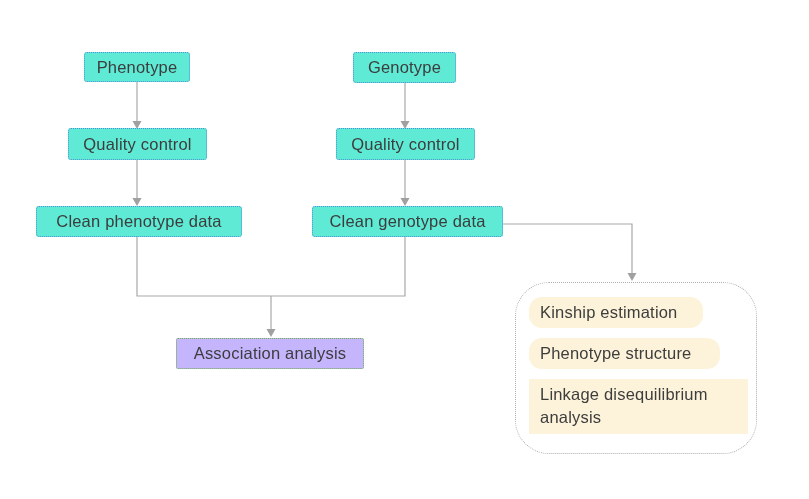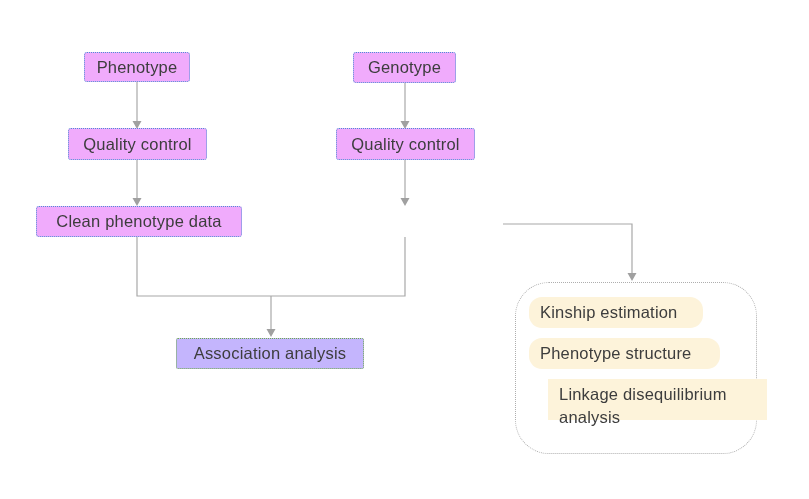--- a/index.html
+++ b/index.html
@@ -22,21 +22,21 @@
     box-sizing: border-box;
     display: flex;
     align-items: center;
     justify-content: center;
     font-size: 16.5px;
     letter-spacing: 0.2px;
     color: #3d3d3d;
     white-space: nowrap;
   }
   .node-blue {
-    background: #f0abfc;
+    background: #5eead4;
     border: 1px dotted #4e91d5;
     border-radius: 3px;
   }
   .node-green {
     background: #c4b5fd;
     border: 1.5px dotted #6fae4e;
     border-radius: 2px;
   }
   .node-yellow {
     background: #fdf3da;
@@ -66,21 +66,21 @@
   #node-phenotype      { left: 84px;  top: 52px;  width: 106px; height: 30px; }
   #node-genotype       { left: 353px; top: 52px;  width: 103px; height: 31px; }
   #node-qc-left        { left: 68px;  top: 128px; width: 139px; height: 32px; }
   #node-qc-right       { left: 336px; top: 128px; width: 139px; height: 32px; }
   #node-clean-pheno    { left: 36px;  top: 206px; width: 206px; height: 31px; }
   #node-clean-geno     { left: 312px; top: 206px; width: 191px; height: 31px; }
   #node-association    { left: 176px; top: 338px; width: 188px; height: 31px; }
   #group-analyses      { left: 515px; top: 282px; width: 242px; height: 172px; }
   #node-kinship        { left: 529px; top: 297px; width: 174px; height: 31px; }
   #node-population     { left: 529px; top: 338px; width: 191px; height: 31px; }
-  #node-linkage        { left: 529px; top: 379px; width: 219px; height: 41px; margin-left: 19px; }
+  #node-linkage        { left: 529px; top: 379px; width: 219px; height: 55px; }
 </style>
 </head>
 <body>
 
 <div id="canvas">
 
   <svg id="connectors" viewBox="0 0 809 499" xmlns="http://www.w3.org/2000/svg">
     <g stroke="#a8a8a8" stroke-width="1.2" fill="none">
 
       <line x1="137" y1="82" x2="137" y2="121"></line>
@@ -107,20 +107,21 @@
   <div class="node node-blue" id="node-phenotype">Phenotype</div>
 
   <div class="node node-blue" id="node-genotype">Genotype</div>
 
   <div class="node node-blue" id="node-qc-left">Quality control</div>
 
   <div class="node node-blue" id="node-qc-right">Quality control</div>
 
   <div class="node node-blue" id="node-clean-pheno">Clean phenotype data</div>
 
+  <div class="node node-blue" id="node-clean-geno">Clean genotype data</div>
 
   <div class="node node-green" id="node-association">Association analysis</div>
 
   <div class="group-box" id="group-analyses"></div>
 
   <div class="node node-yellow" id="node-kinship">Kinship estimation</div>
 
   <div class="node node-yellow" id="node-population">Phenotype structure</div>
 
   <div class="node-yellow-multi" id="node-linkage">Linkage disequilibrium analysis</div>

